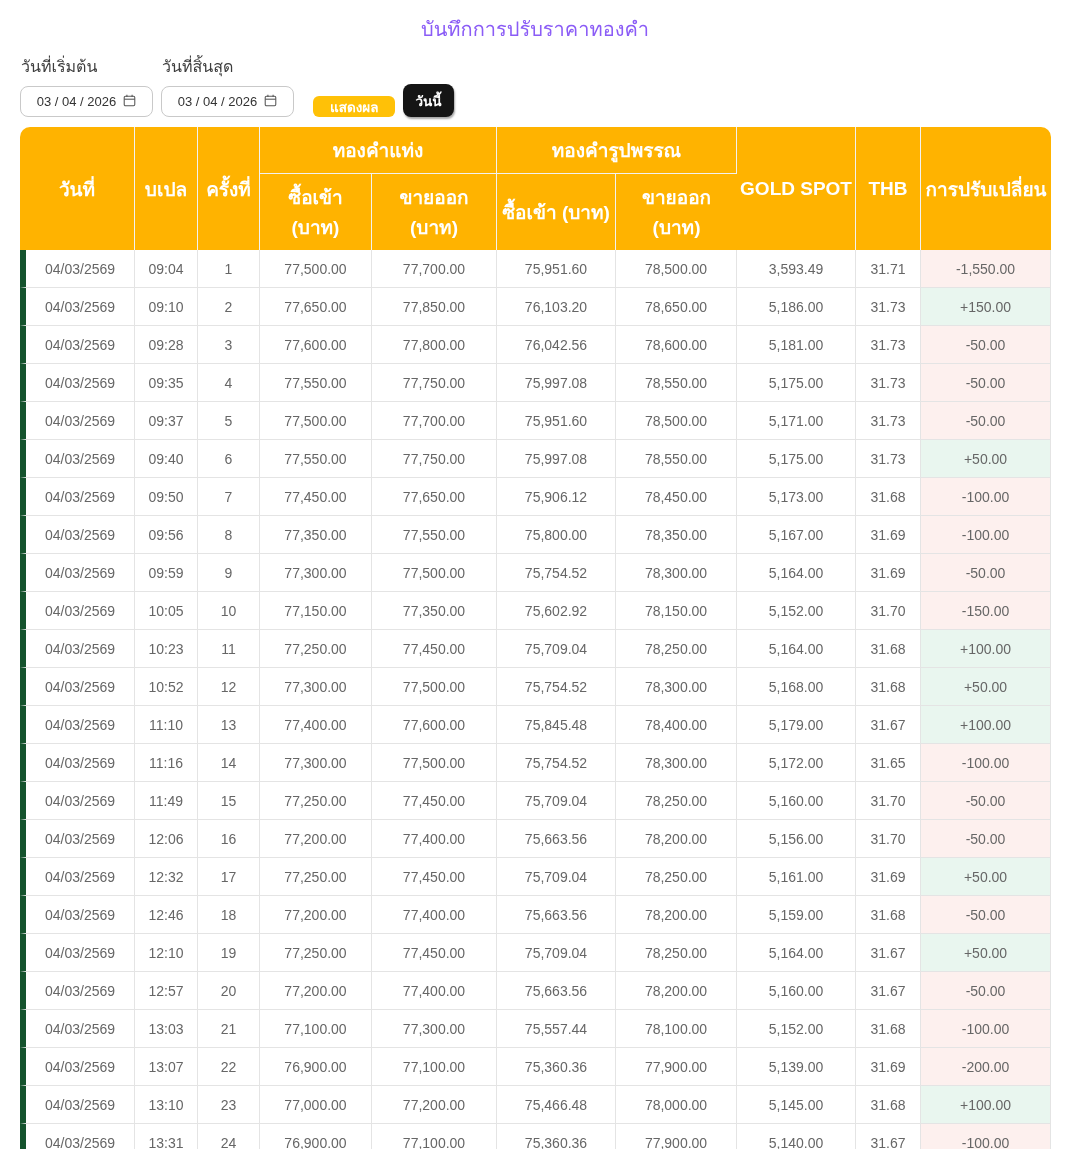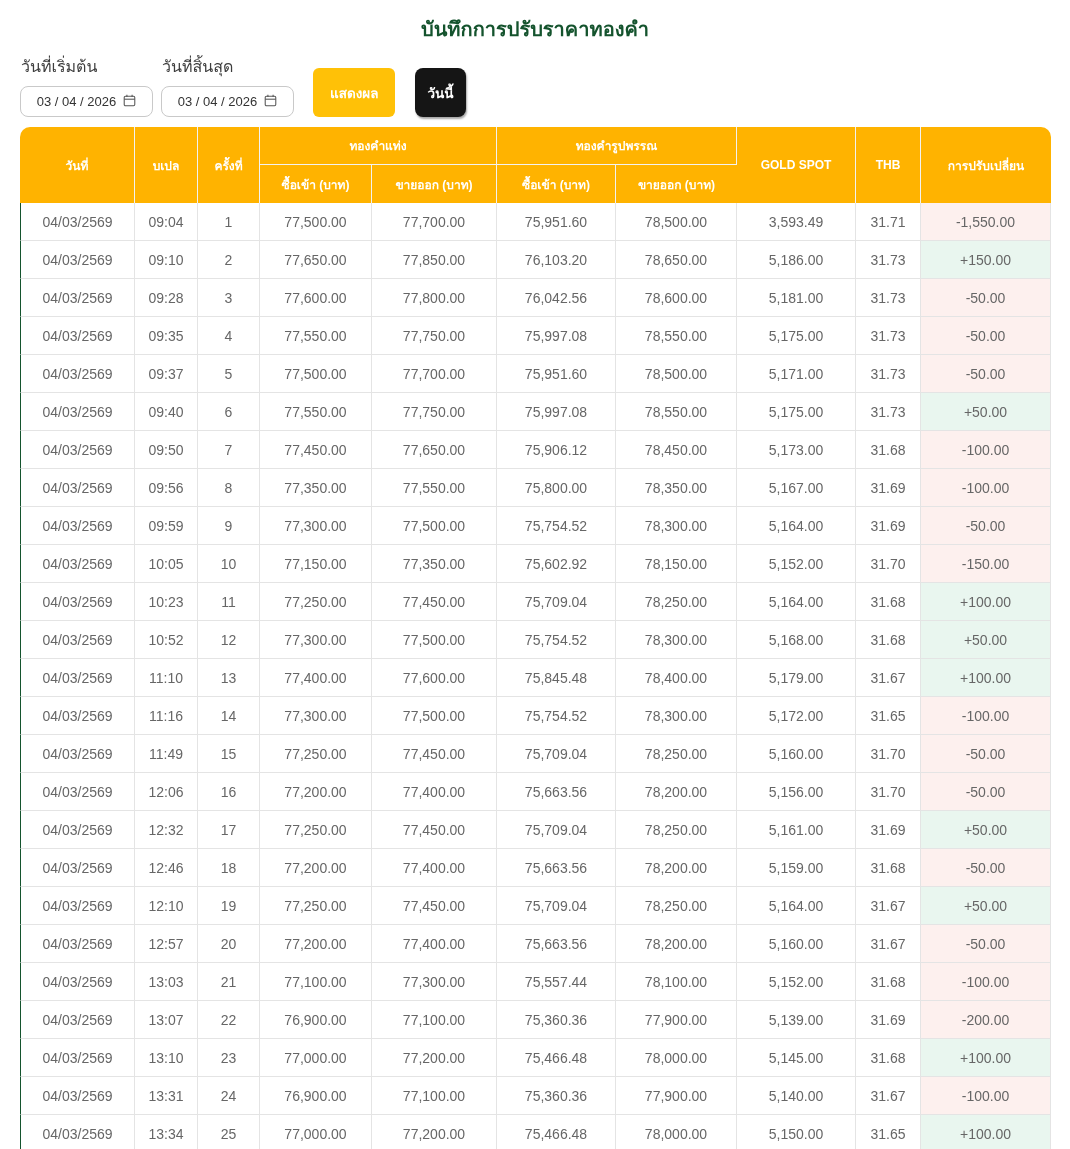--- a/index.html
+++ b/index.html
@@ -13,86 +13,86 @@
   html,body{margin:0;padding:0;background:#ffffff;}
   body{
     width:1070px;height:1149px;
     font-family:"Liberation Sans","DejaVu Sans",sans-serif;
     color:#666;
   }
   .page-title{
     text-align:center;
     padding-top:13px;
     font-size:20px;
-    font-weight:700;
-    color:#14532d;
+    font-weight:400;
+    color:#8b5cf6;
   }
   .filter-bar{
     display:flex;
     align-items:flex-end;
     margin:9px 20px 10px 20px;
   }
   .filter-group{
     display:flex;flex-direction:column;margin-right:8px;
   }
   .filter-label{
     font-size:16px;color:#3d3d3d;margin:0 0 7px 1px;
   }
   .date-input{
     width:133px;height:31px;
     border:1px solid #c9c9c9;border-radius:8px;
     display:flex;align-items:center;justify-content:center;gap:7px;
     font-size:13px;color:#333;background:#fff;cursor:pointer;
   }
   .btn{
-    border:none;border-radius:6px;height:49px;
+    border:none;border-radius:6px;height:21px;
     font-size:13.5px;color:#fff;cursor:pointer;
     font-family:inherit;
   }
   .btn-show{
     background:var(--show-btn-bg);
     padding:0 17px;margin-left:11px;font-weight:600;
   }
   .btn-today{
     background:var(--today-btn-bg);
-    height:49px;border-radius:8px;padding:0 12px;margin-left:20px;font-weight:600;
+    height:33px;border-radius:8px;padding:0 12px;margin-left:8px;font-weight:600;
     box-shadow:1px 2px 2px rgba(0,0,0,0.35);
   }
   table{
     margin:0 19px 0 20px;
     width:1031px;
     table-layout:fixed;
     border-collapse:separate;
     border-spacing:0;
     font-size:14px;
   }
   thead th{
     background:var(--header-bg);
     color:#fff;
     font-weight:700;
-    font-size:12px;
+    font-size:19px;
     height:38px;
     padding:8px 2px;
     border-right:1px solid #f2f2f2;
   }
   thead tr th:last-child{border-right:none;}
   thead tr.sub th{border-bottom:none;}
   thead th.group{border-bottom:1px solid #f2f2f2;}
   thead tr:first-child th:first-child{border-top-left-radius:10px;}
   thead tr:first-child th:last-child{border-top-right-radius:10px;}
   tbody td{
     height:38px;
     text-align:center;
     border-bottom:1px solid #e4e4e4;
     border-right:1px solid #e4e4e4;
     color:#666;
     padding:0 2px;
     background:#fff;
   }
-  tbody td:first-child{border-left:1px solid #14532d;}
+  tbody td:first-child{border-left:6px solid #14532d;}
   tbody td.change.neg{background:var(--neg-bg);}
   tbody td.change.pos{background:var(--pos-bg);}
 </style>
 </head>
 <body>
 
 <div class="page-title">บันทึกการปรับราคาทองคำ</div>
 
 <div class="filter-bar">
   <div class="filter-group">

